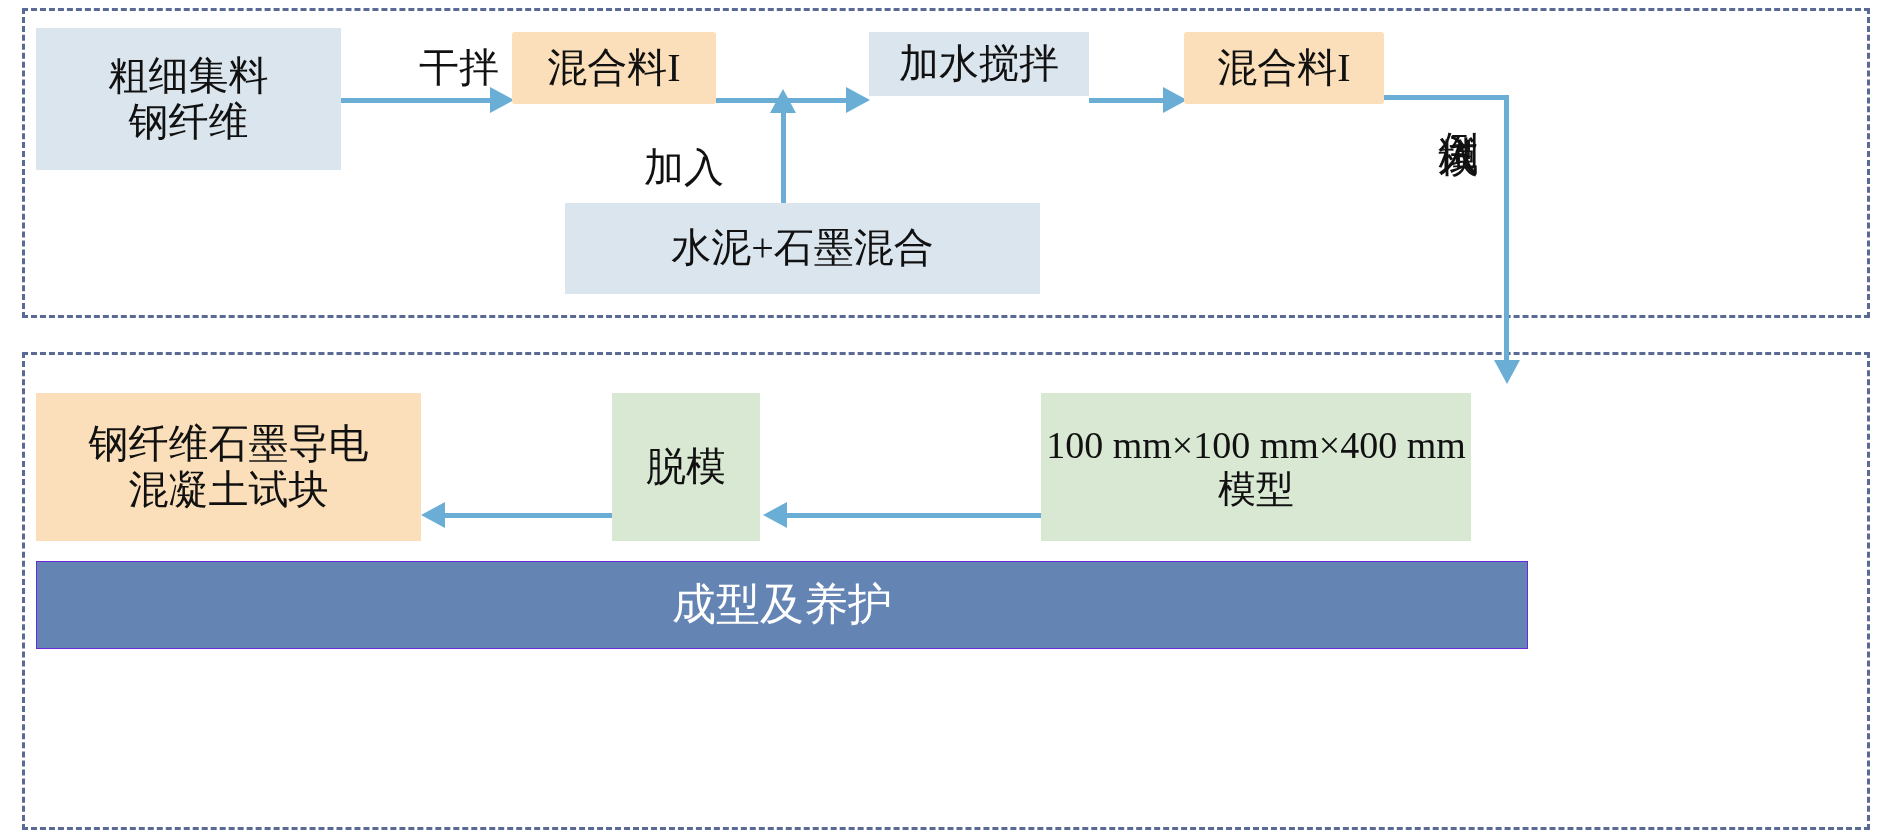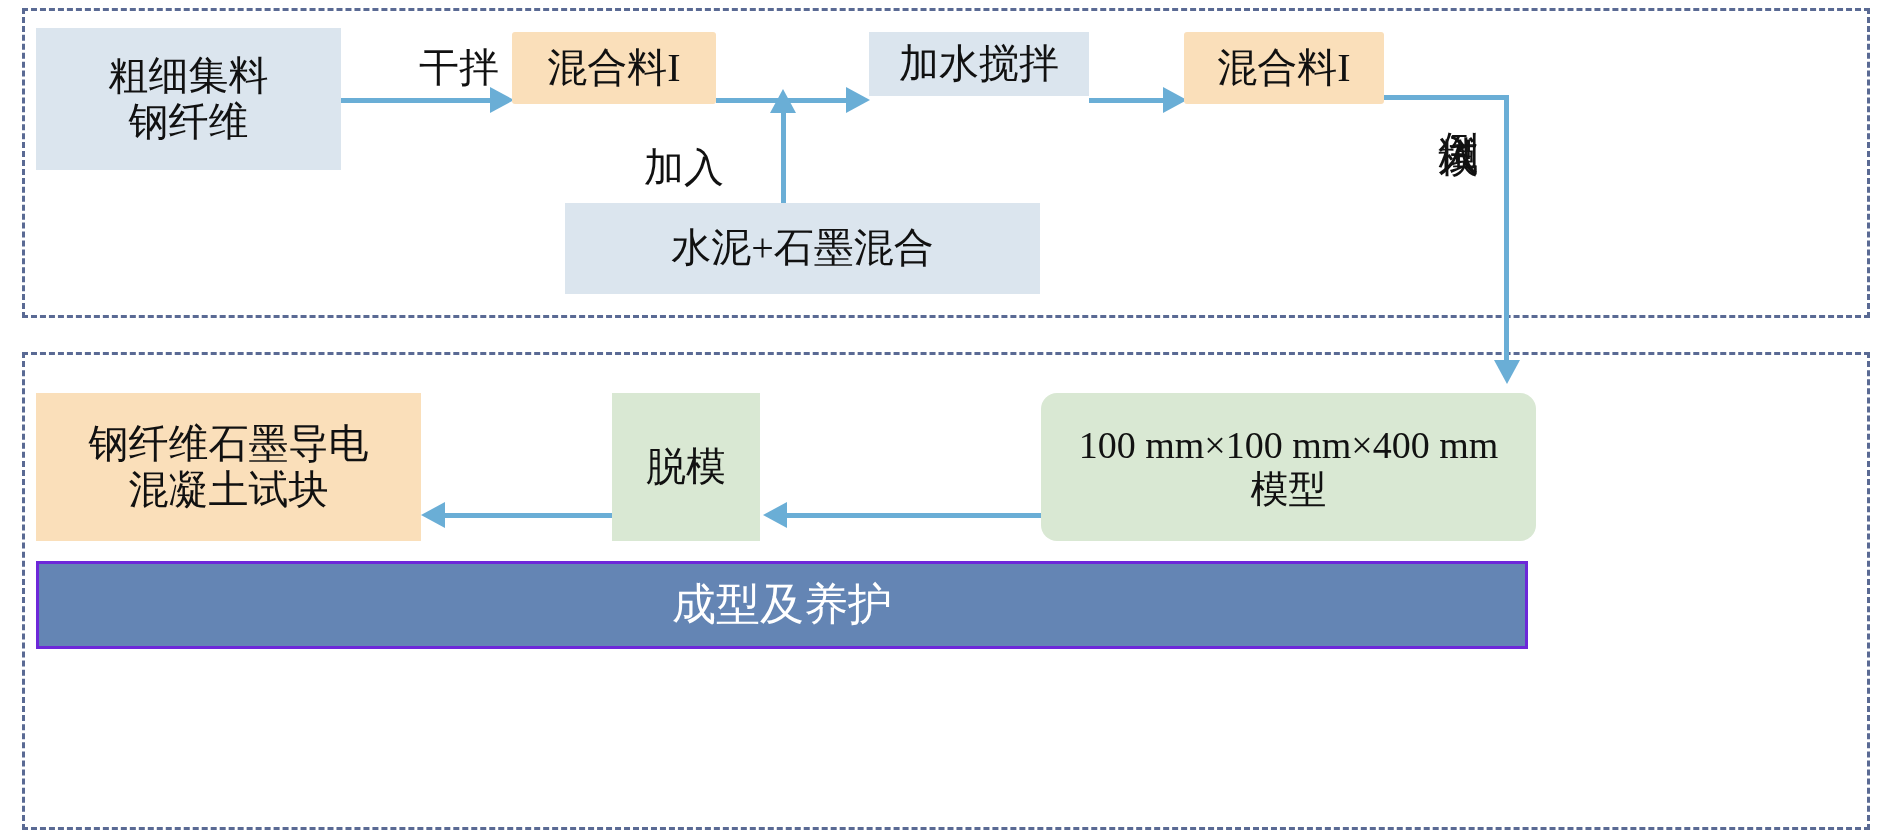--- a/index.html
+++ b/index.html
@@ -39,34 +39,34 @@
     justify-content: center;
     text-align: center;
     color: #111111;
     line-height: 1.16;
     white-space: pre-line;
     z-index: 5;
   }
   .node.blue   { background: #dbe5ee; }
   .node.orange { background: #fadfba; }
   .node.green  { background: #d9e8d3; }
-  .node.navy   { background: #6485b4; color: #ffffff; border: 3px solid #6d28d9; }
+  .node.navy   { background: #6485b4; color: #ffffff; border: 1px solid #6d28d9; }
   .node.rounded { border-radius: 3px; }
 
   
   #node-aggregate   { left: 36px;   top: 28px;  width: 305px; height: 142px; font-size: 40px; }
   #node-mix1        { left: 512px;  top: 32px;  width: 204px; height: 72px;  font-size: 40px; }
   #node-addwater    { left: 869px;  top: 32px;  width: 220px; height: 64px;  font-size: 40px; }
   #node-mix2        { left: 1184px; top: 32px;  width: 200px; height: 72px;  font-size: 40px; }
   #node-cement      { left: 565px;  top: 203px; width: 475px; height: 91px;  font-size: 40px; }
 
   
   #node-specimen    { left: 36px;   top: 393px; width: 385px; height: 148px; font-size: 40px; }
   #node-demould     { left: 612px;  top: 393px; width: 148px; height: 148px; font-size: 40px; }
-  #node-mould       { left: 1041px; top: 393px; width: 495px; height: 148px; font-size: 38px; border-radius: 16px; }
+  #node-mould       { left: 1041px; top: 393px; width: 430px; height: 148px; font-size: 38px; }
   #node-forming     { left: 36px;   top: 561px; width: 1492px; height: 88px; font-size: 44px; }
 
   
   .edge-label {
     position: absolute;
     color: #111111;
     font-size: 40px;
     white-space: nowrap;
     z-index: 6;
     background: transparent;

